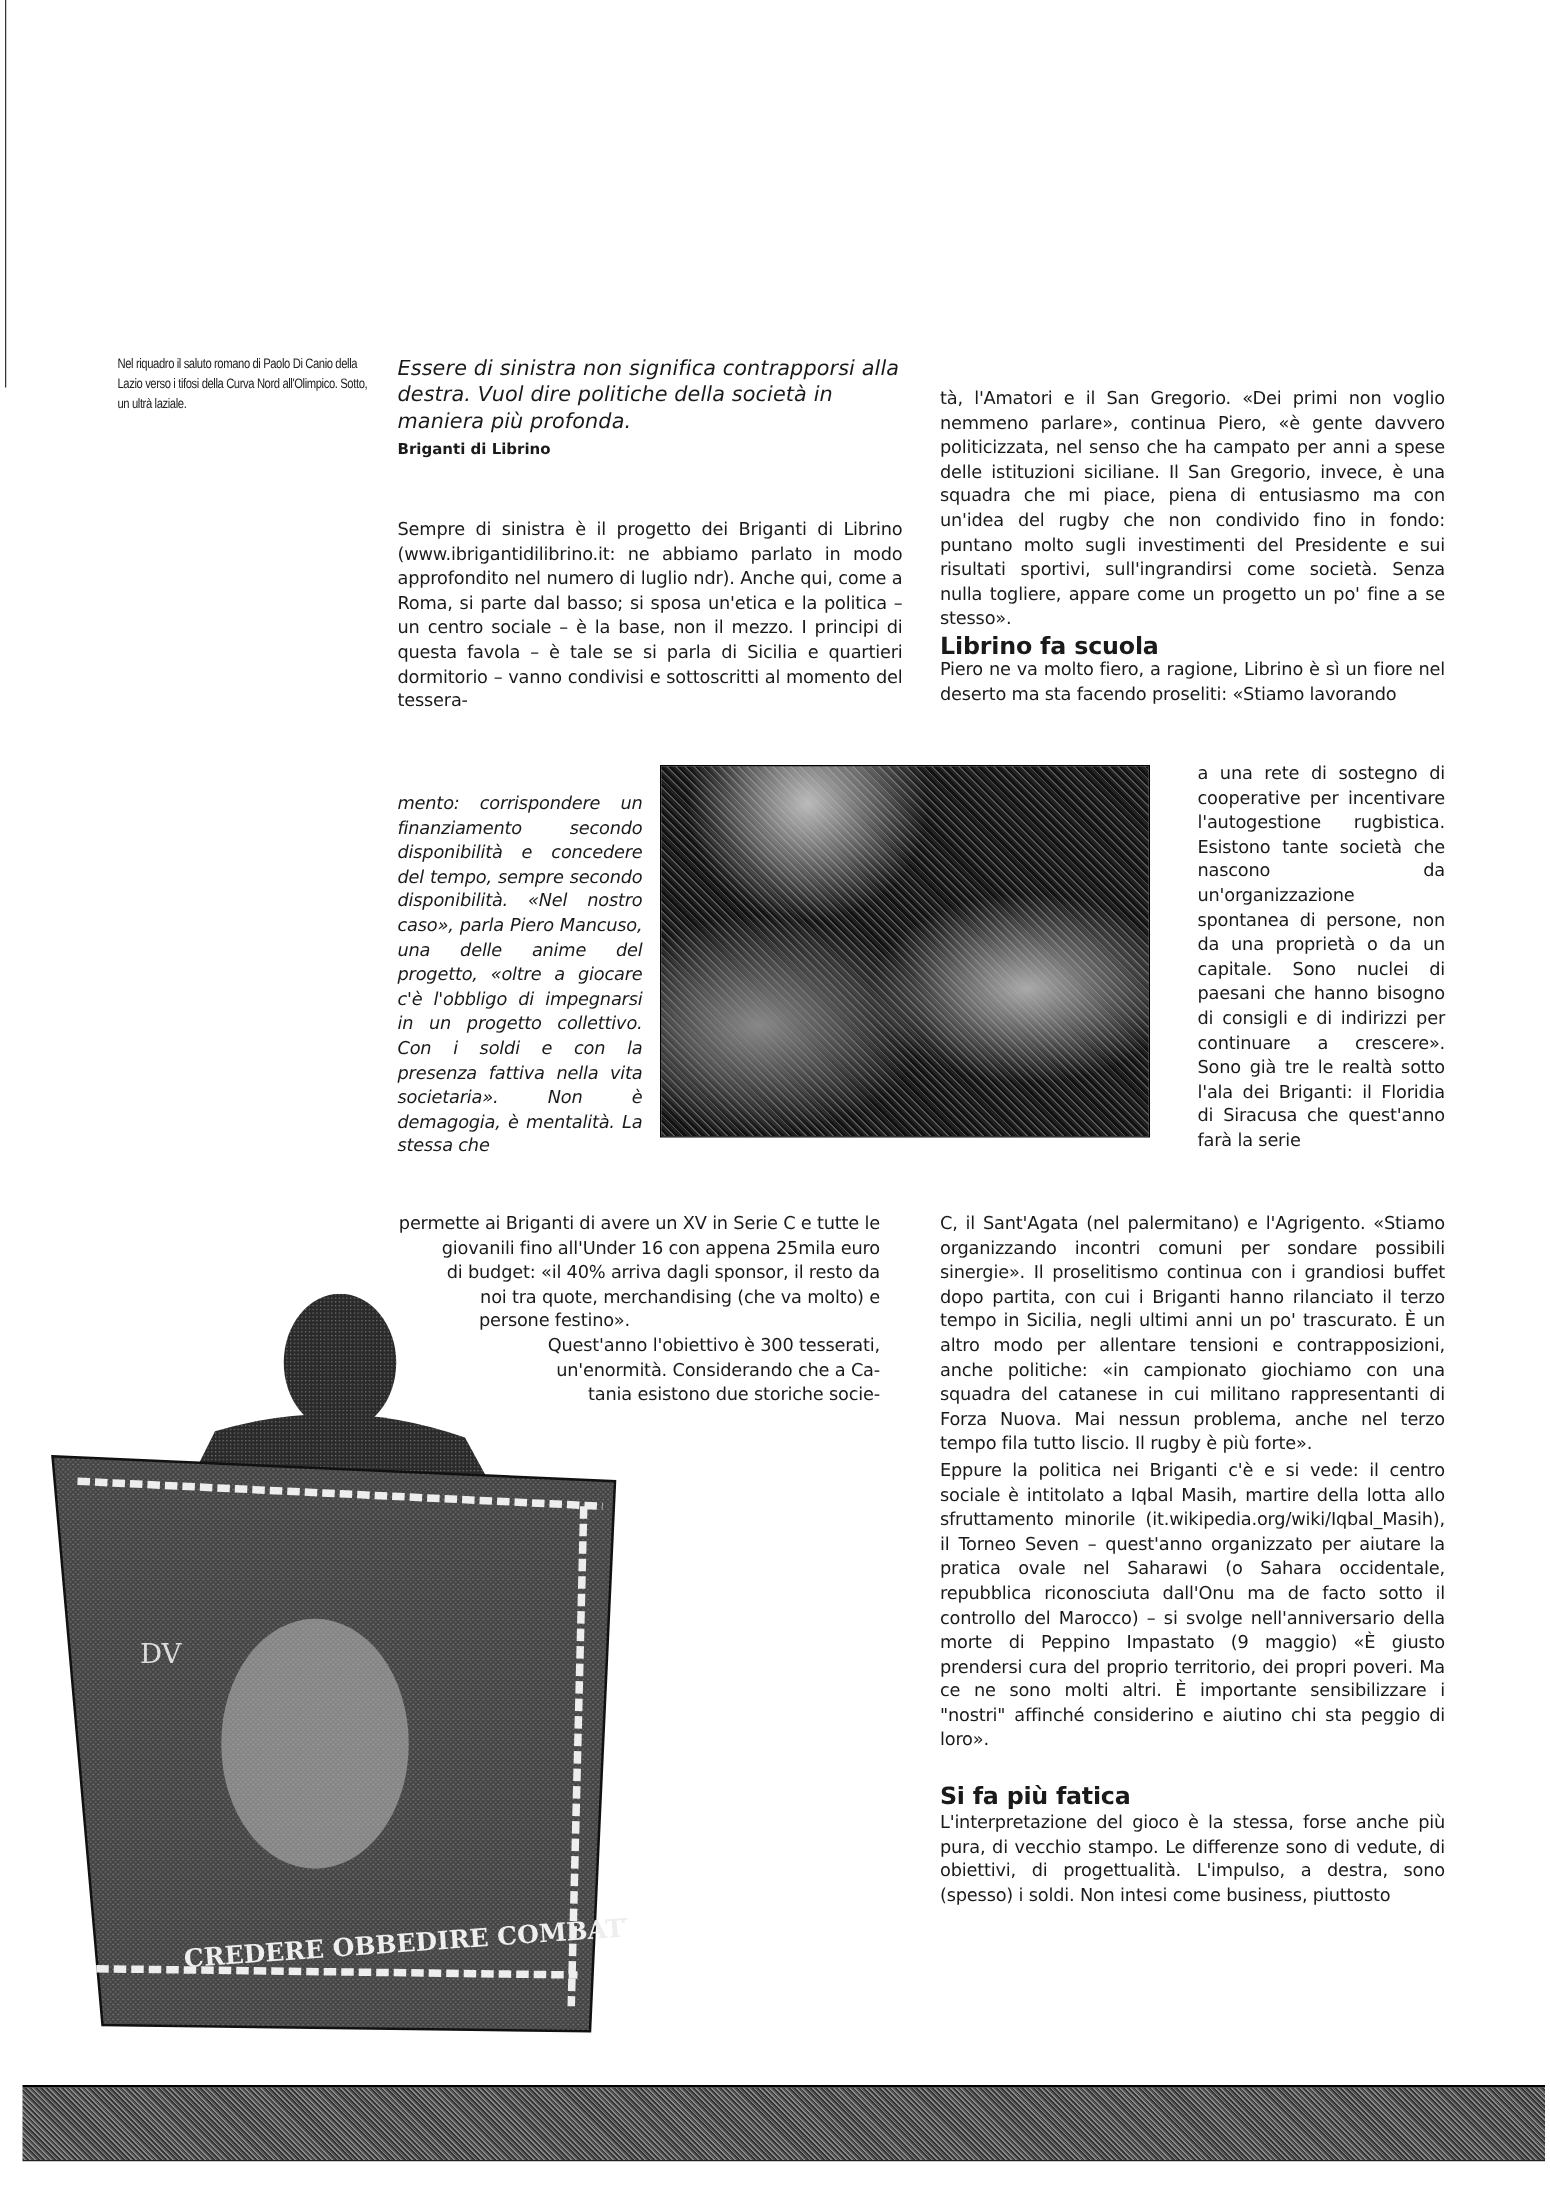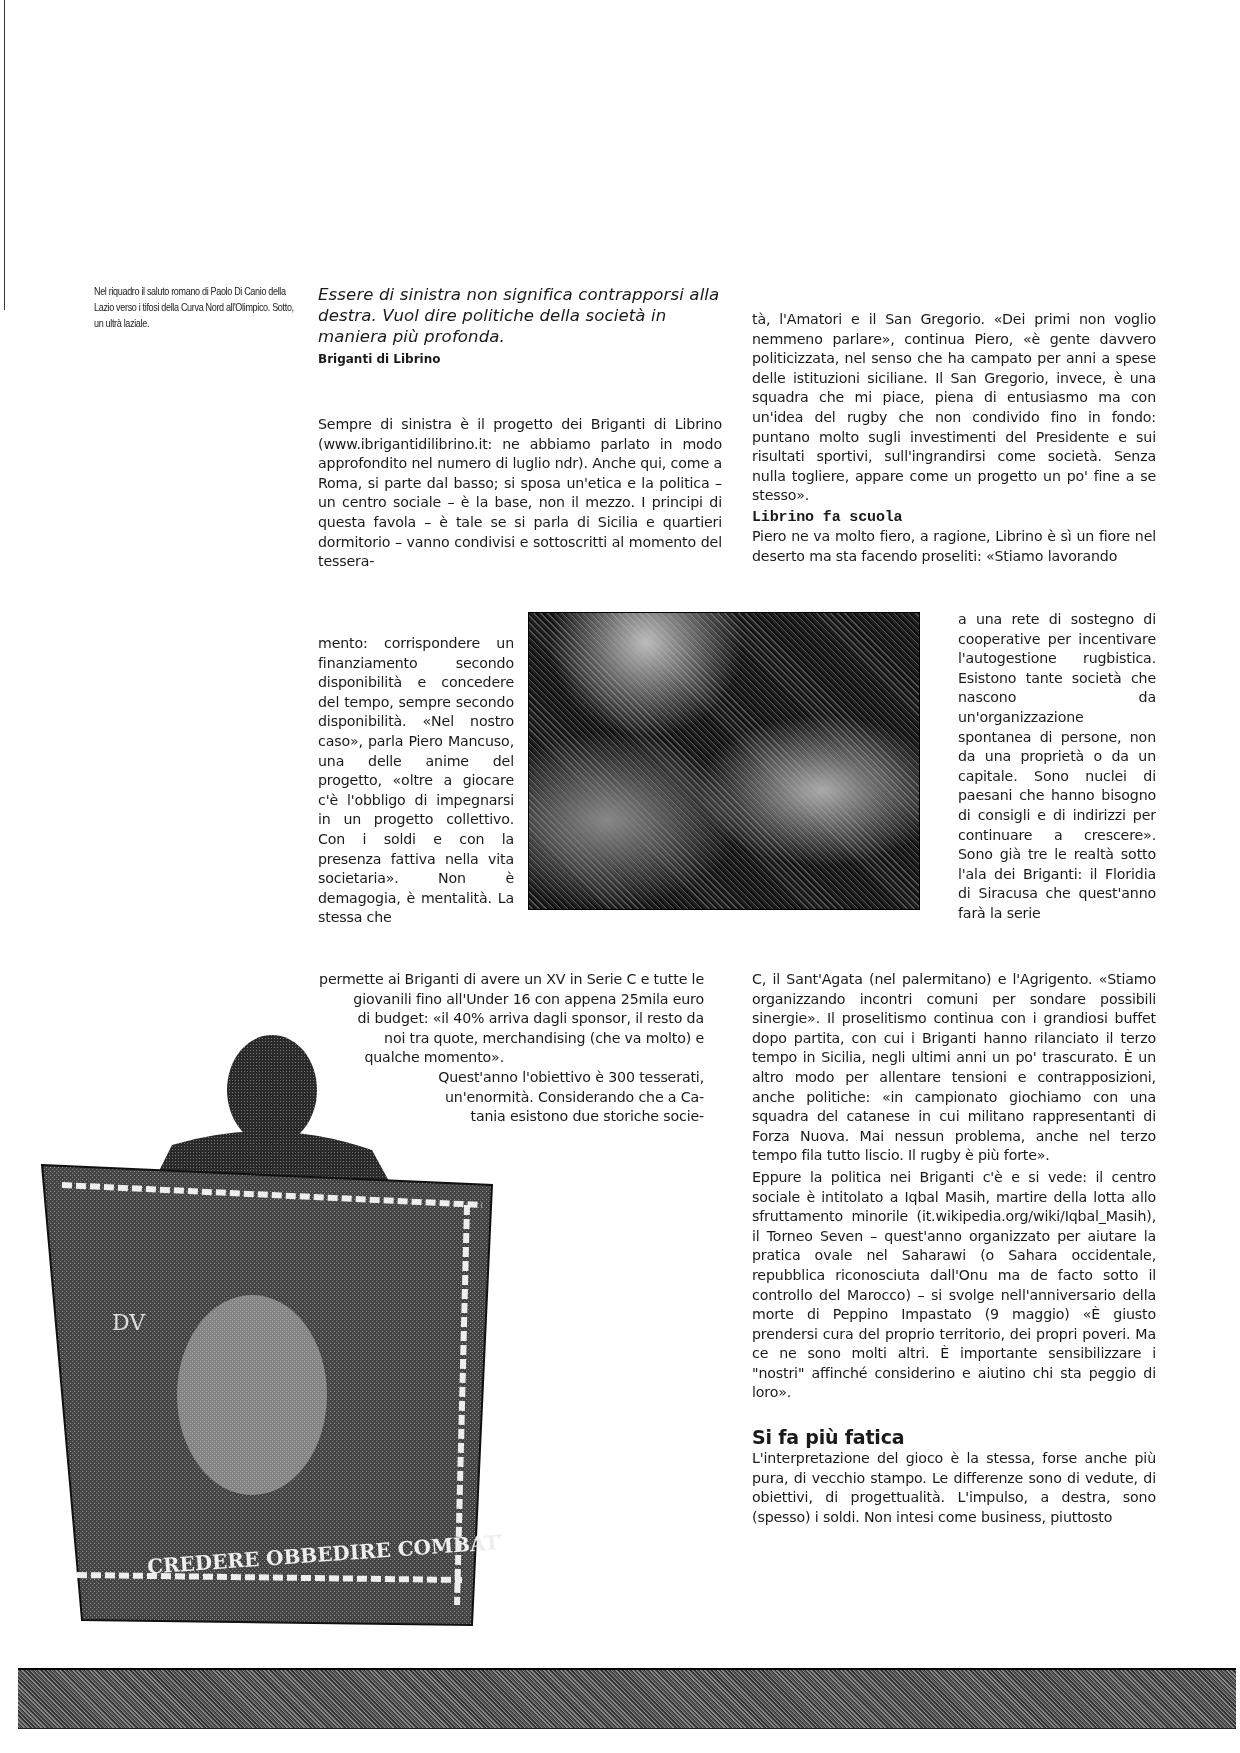--- a/index.html
+++ b/index.html
@@ -6,21 +6,21 @@
   body { width:1240px; height:1753px; position:relative; overflow:hidden;
          font-family:"DejaVu Sans", sans-serif; color:#1a1a1a; }
   .margin-line { position:absolute; left:4px; top:0; width:1px; height:310px; background:#333; }
   .caption { position:absolute; left:94px; top:283px; width:200px; font-family:"Liberation Sans Narrow","Liberation Sans",sans-serif;
              font-size:11px; line-height:16px; letter-spacing:-0.4px; color:#222; transform:scaleX(0.82); transform-origin:left top; width:245px; }
   .col { position:absolute; font-size:14.2px; line-height:19.6px; text-align:justify; letter-spacing:-0.15px;margin-top:22px; }
   .col p { margin:0; }
   .quote { position:absolute; left:318px; top:284px; width:404px; font-style:italic; font-size:16.6px; line-height:21px; letter-spacing:0.1px; }
   .quote-src { position:absolute; left:318px; top:352px; font-weight:bold; font-size:12px; }
   .h2 { font-weight:bold; font-size:19px; line-height:24px; margin:0; letter-spacing:-0.2px; }
-  .h3 { font-weight:bold; font-size:15px; line-height:19px; margin:0;font-family:Liberation Mono, monospace; }
+  .h3 { font-weight:bold; font-size:19px; line-height:19px; margin:0; }
   .photo1 { position:absolute; left:528px; top:612px; width:390px; height:296px;
             background:
               radial-gradient(ellipse at 30% 10%, #bbb 0, transparent 25%),
               radial-gradient(ellipse at 75% 60%, #aaa 0, transparent 30%),
               radial-gradient(ellipse at 20% 70%, #888 0, transparent 30%),
               repeating-linear-gradient(45deg,#222 0 2px,#555 2px 3px,#111 3px 5px);
             border:1px solid #000; }
   .photo2 { position:absolute; left:22px; top:1035px; width:480px; height:620px; }
   .bottom-band { position:absolute; left:18px; top:1668px; width:1218px; height:58px;
                  background:repeating-linear-gradient(45deg,#333 0 1px,#888 1px 2px,#555 2px 3px); border-top:2px solid #000; border-bottom:1px solid #222; }
@@ -31,29 +31,29 @@
 <div class="margin-line"></div>
 
 <div class="caption">Nel riquadro il saluto romano di Paolo Di Canio della Lazio verso i tifosi della Curva Nord all'Olimpico. Sotto, un ultrà laziale.</div>
 
 <div class="quote">Essere di sinistra non significa contrapporsi alla destra. Vuol dire politiche della società in maniera più profonda.</div>
 <div class="quote-src">Briganti di Librino</div>
 
 <div class="col" style="left:318px; top:393px; width:404px;">
   <p style="text-align:justify;">Sempre di sinistra è il progetto dei Briganti di Librino (www.ibrigantidilibrino.it: ne abbiamo parlato in modo approfondito nel numero di luglio ndr). Anche qui, come a Roma, si parte dal basso; si sposa un'etica e la politica – un centro sociale – è la base, non il mezzo. I principi di questa favola – è tale se si parla di Sicilia e quartieri dormitorio – vanno condivisi e sottoscritti al momento del tessera-</p>
 </div>
-<div class="col" style="left:318px; top:612px; width:196px;">
+<div class="col" style="left:318px; top:612px; width:196px;font-style:italic;">
   <p>mento: corrispondere un finanziamento secondo disponibilità e concedere del tempo, sempre secondo disponibilità. «Nel nostro caso», parla Piero Mancuso, una delle anime del progetto, «oltre a giocare c'è l'obbligo di impegnarsi in un progetto collettivo. Con i soldi e con la presenza fattiva nella vita societaria». Non è demagogia, è mentalità. La stessa che</p>
 </div>
 <div class="col" style="left:300px; top:948px; width:404px; text-align:right;">
   <p>permette ai Briganti di avere un XV in Serie C e tutte le</p>
   <p>giovanili fino all'Under 16 con appena 25mila euro</p>
   <p>di budget: «il 40% arriva dagli sponsor, il resto da</p>
   <p>noi tra quote, merchandising (che va molto) e</p>
-  <p style="padding-right:200px;">qualche momento».</p>
+  <p style="padding-right:200px;">persone festino».</p>
   <p>Quest'anno l'obiettivo è 300 tesserati,</p>
   <p>un'enormità. Considerando che a Ca-</p>
   <p>tania esistono due storiche socie-</p>
 </div>
 
 <div class="col" style="left:752px; top:288px; width:404px;">
   <p>tà, l'Amatori e il San Gregorio. «Dei primi non voglio nemmeno parlare», continua Piero, «è gente davvero politicizzata, nel senso che ha campato per anni a spese delle istituzioni siciliane. Il San Gregorio, invece, è una squadra che mi piace, piena di entusiasmo ma con un'idea del rugby che non condivido fino in fondo: puntano molto sugli investimenti del Presidente e sui risultati sportivi, sull'ingrandirsi come società. Senza nulla togliere, appare come un progetto un po' fine a se stesso».</p>
   <p class="h3" style="margin-top:2px;">Librino fa scuola</p>
   <p>Piero ne va molto fiero, a ragione, Librino è sì un fiore nel deserto ma sta facendo proseliti: «Stiamo lavorando</p>
 </div>

